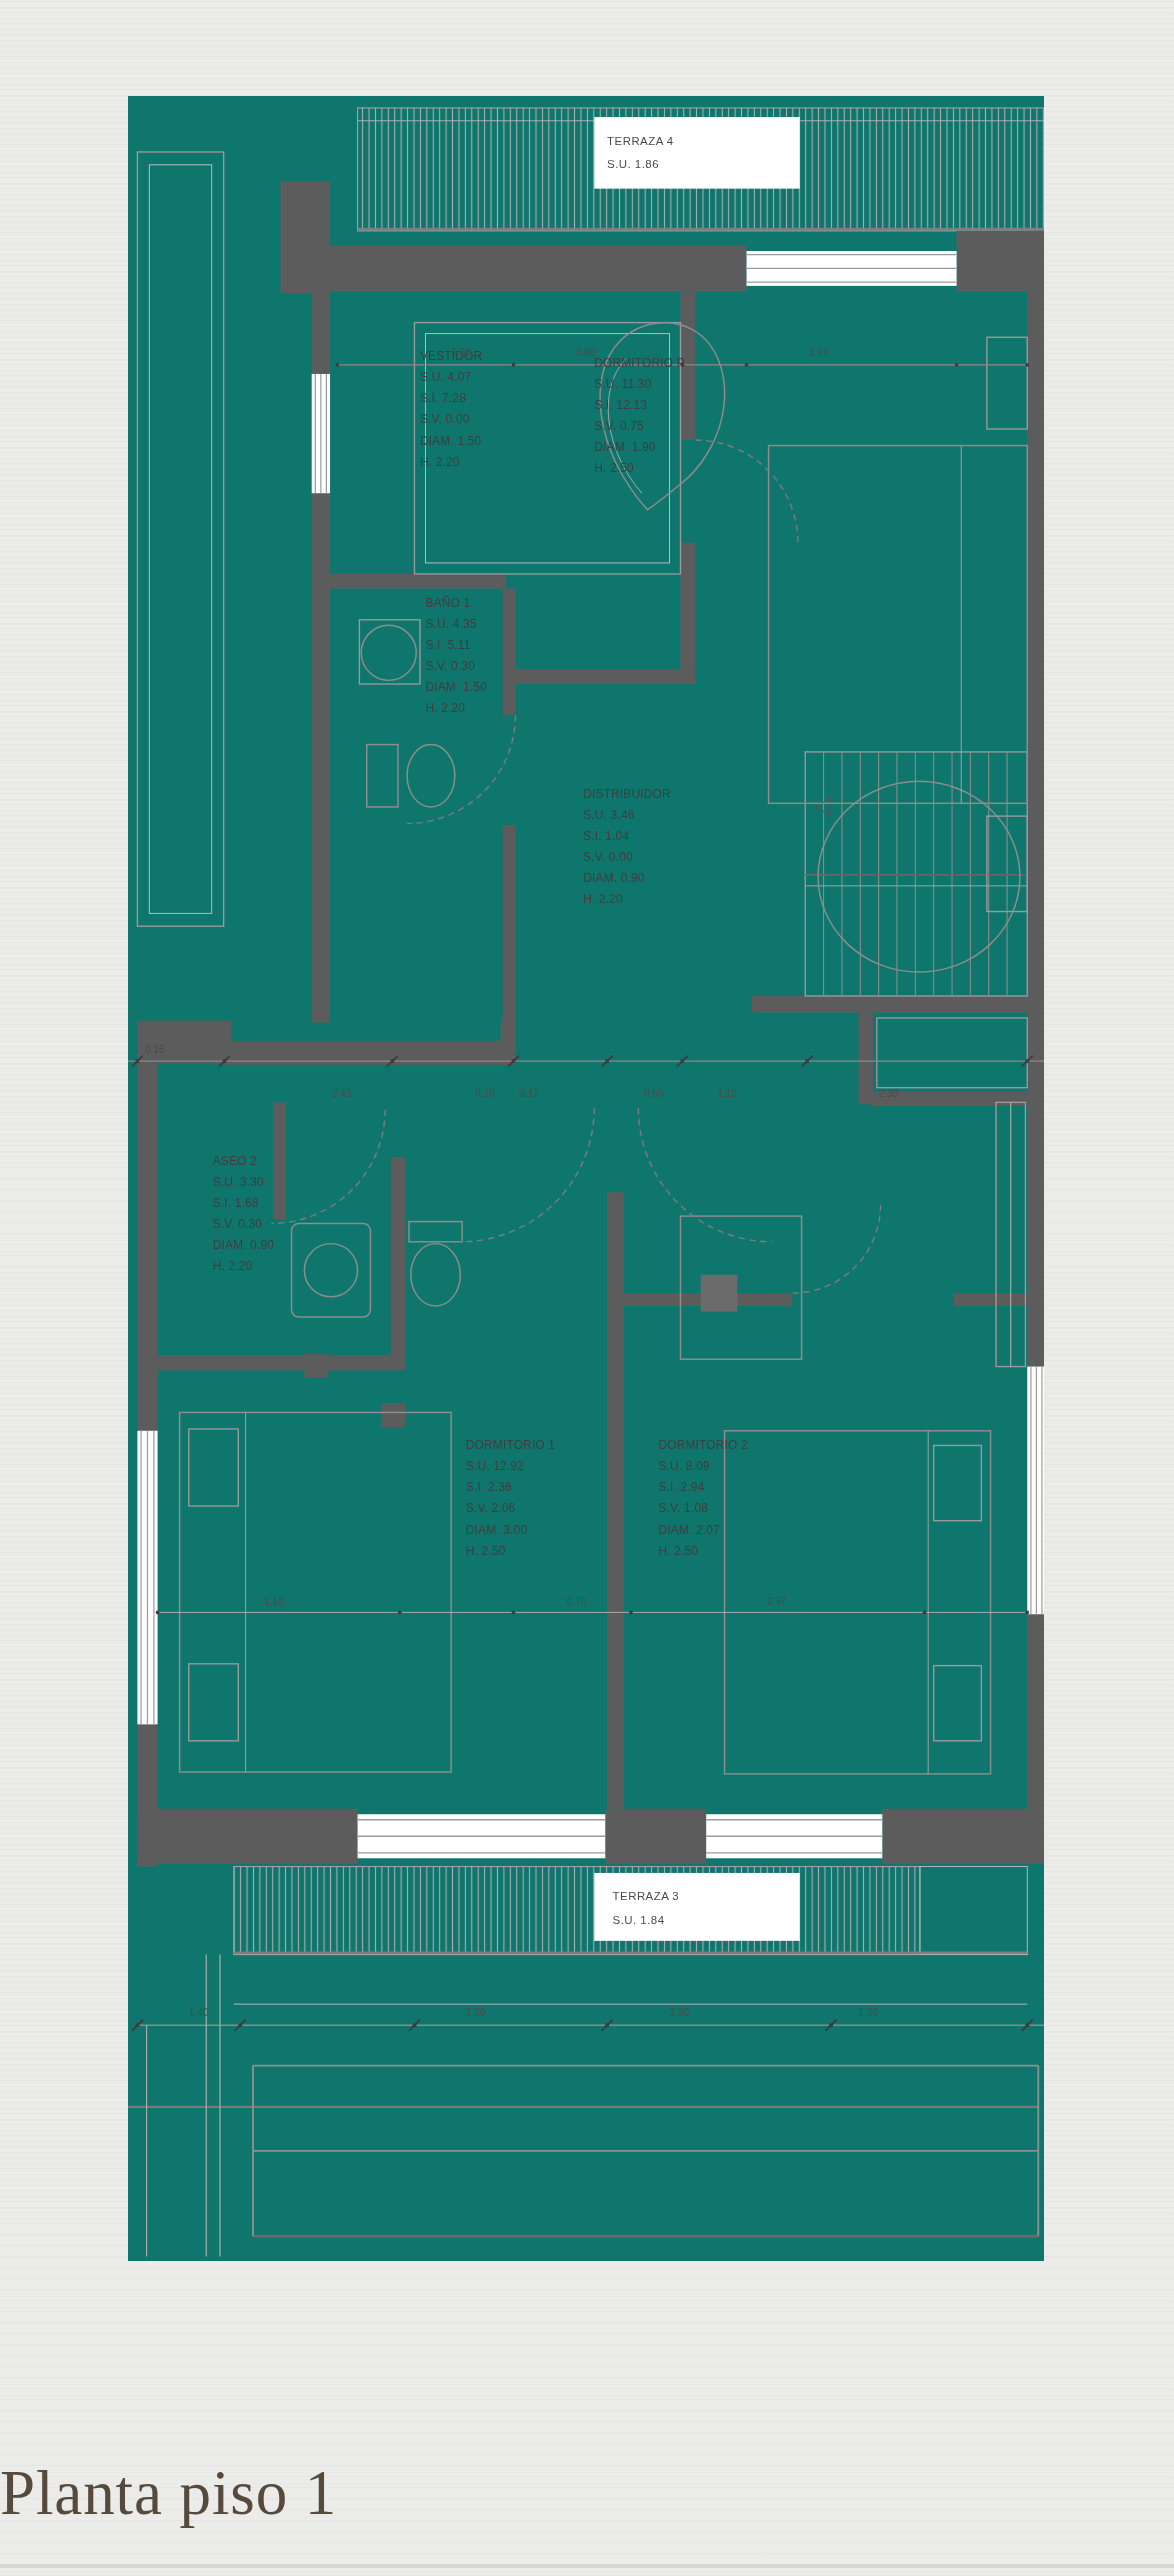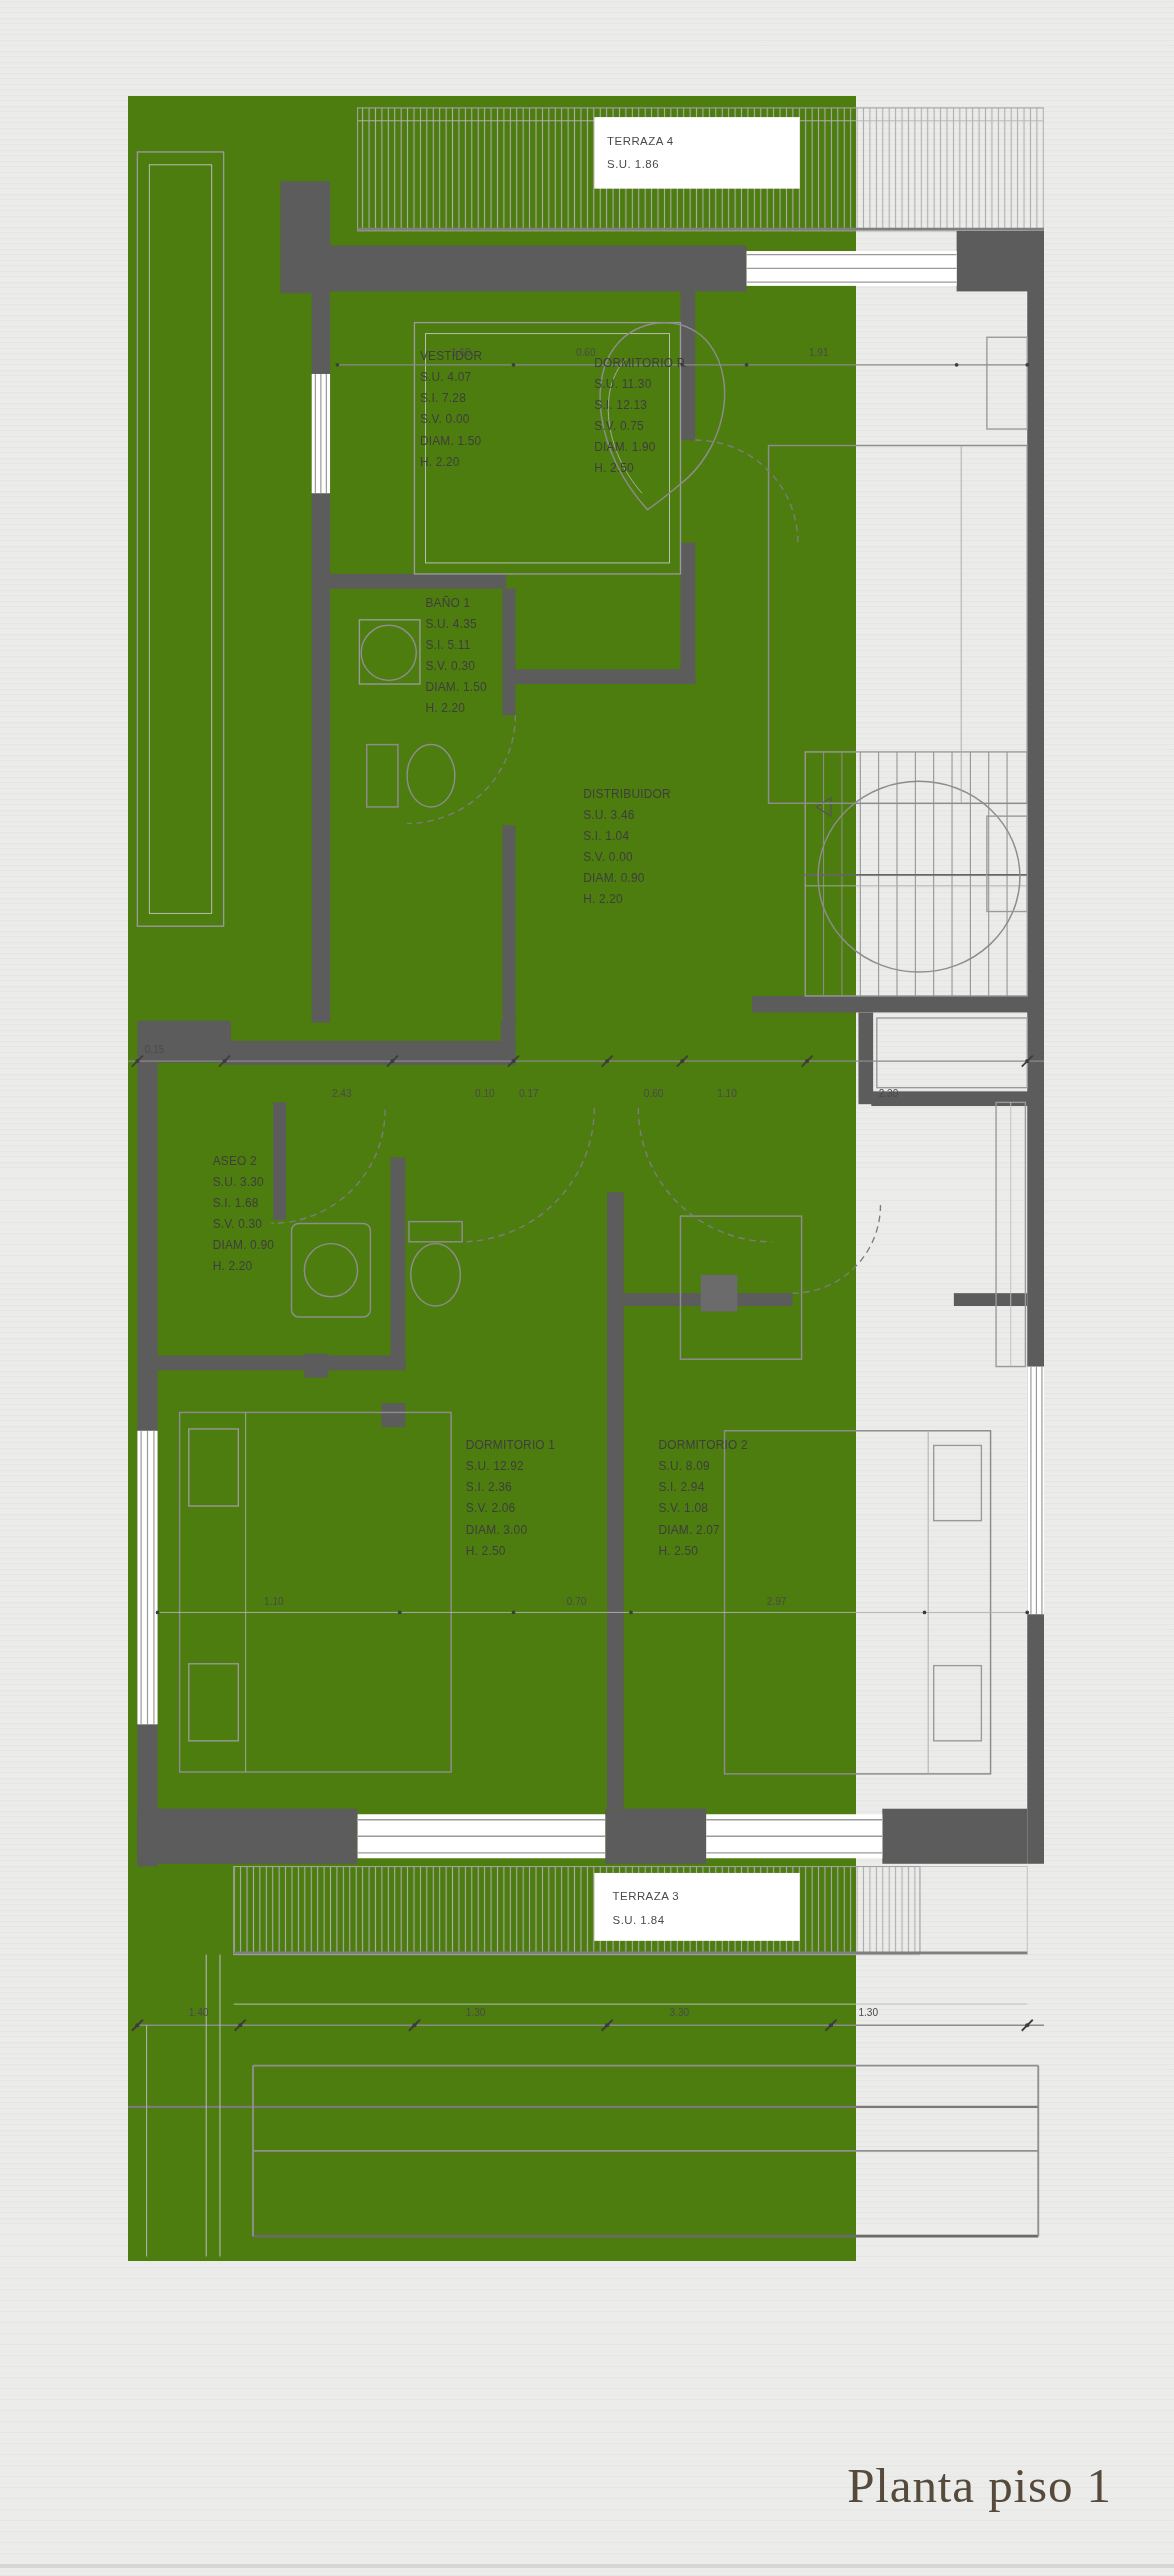--- a/index.html
+++ b/index.html
@@ -6,38 +6,38 @@
   body{
     width:1174px;height:2576px;position:relative;overflow:hidden;
     background-color:#ebebe9;
     background-image:repeating-linear-gradient(0deg,
       rgba(0,0,0,0.022) 0px, rgba(0,0,0,0.022) 0.9px,
       rgba(255,255,255,0.05) 0.9px, rgba(255,255,255,0.05) 2.8px,
       transparent 2.8px, transparent 5.5px);
     font-family:"Liberation Sans", sans-serif;
   }
   #plan-wrap{
-    position:absolute;left:128px;top:96px;width:728px;height:2165px;
-    background:#4d7c0f;
+    position:absolute;left:128px;top:96px;width:916px;height:2165px;
+    background:#0f766e;
   }
   svg{display:block;filter:blur(0.4px);}
   .rt{font-family:"Liberation Sans",sans-serif;font-size:13px;fill:#3e3e3e;letter-spacing:0.2px;}
   .tt{font-family:"Liberation Sans",sans-serif;font-size:12.5px;fill:#4a4a4a;letter-spacing:0.5px;}
   .dm{font-family:"Liberation Sans",sans-serif;font-size:11px;fill:#4a4a4a;}
   .wall{fill:#5c5c5c;stroke:none;}
   .thin{stroke:#9a9a9a;stroke-width:1.5;fill:none;}
   .thin2{stroke:#c3c3c3;stroke-width:1;fill:none;}
   .fix{stroke:#8d8d8d;stroke-width:1.6;fill:none;}
   .arc{stroke:#7d7d7d;stroke-width:1.5;fill:none;stroke-dasharray:7 5;}
   .dimline{stroke:#8a8a8a;stroke-width:1.4;fill:none;}
   .tick{stroke:#3d3d3d;stroke-width:2;fill:none;}
   .dot{fill:#3d3d3d;}
   #caption{
-    position:absolute;top:2457px;left:0;width:1112px;text-align:right;
-    font-family:"Liberation Serif", serif;font-size:49px;color:#564a3c;
+    position:absolute;top:2457px;left:0;width:1112px;text-align:left;
+    font-family:"Liberation Serif", serif;font-size:63px;color:#564a3c;
     letter-spacing:0.9px;filter:blur(0.3px);
   }
   #bottom-edge{position:absolute;left:0;top:2564px;width:1174px;height:3.7px;background:#d6d6d4;}
 </style>
 </head>
 <body>
 
 <div id="plan-wrap">
 <svg width="916" height="2165" viewBox="140 105 998 2360" xmlns="http://www.w3.org/2000/svg">
   <defs>

